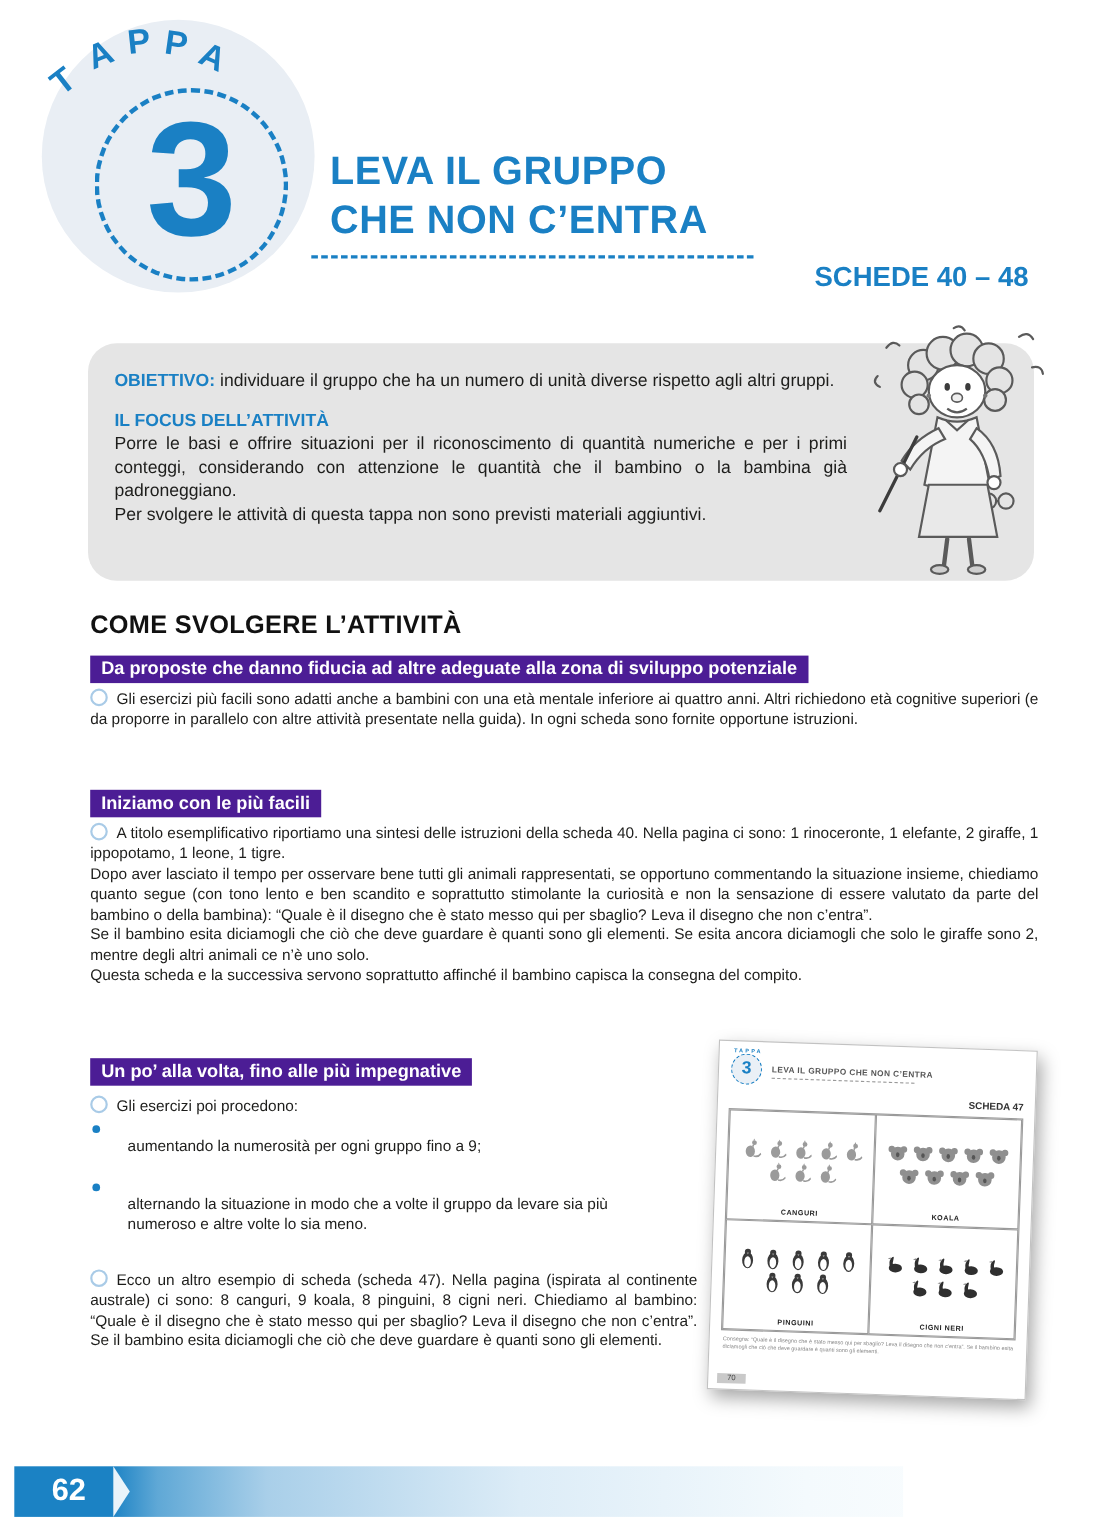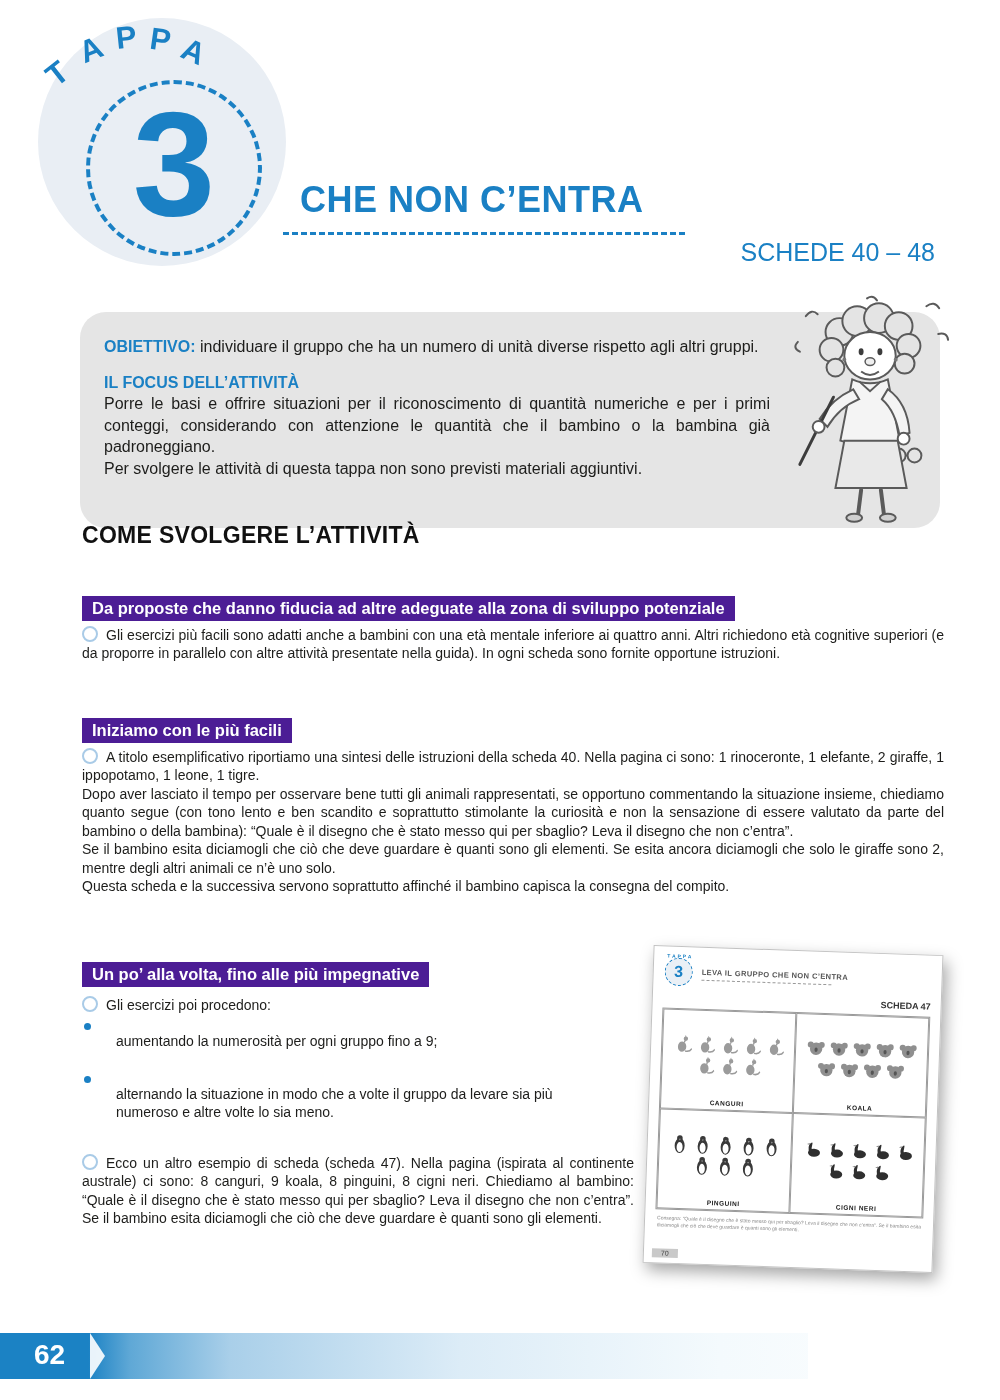--- a/index.html
+++ b/index.html
@@ -13,32 +13,32 @@
   .badge-num{font-size:148px;font-weight:bold;color:#1a80c4;line-height:1;transform:translateY(-4px);}
   .tl{position:absolute;font-size:31px;font-weight:bold;color:#1a80c4;}
   .tl0{left:18px;top:48px;transform:rotate(-38deg);}
   .tl1{left:50px;top:24px;transform:rotate(-22deg);}
   .tl2{left:86px;top:12px;transform:rotate(-6deg);}
   .tl3{left:120px;top:14px;transform:rotate(8deg);}
   .tl4{left:152px;top:26px;transform:rotate(24deg);}
 
   .title{position:absolute;left:300px;top:132px;margin:0;font-size:36px;font-weight:bold;color:#1a80c4;line-height:1.25;letter-spacing:.5px;}
   .title-dash{position:absolute;left:283px;top:232px;width:402px;border-top:3px dashed #1a80c4;}
-  .schede{position:absolute;left:600px;top:238px;width:335px;text-align:right;font-size:25px;font-weight:normal;color:#1a80c4;}
+  .schede{position:absolute;left:600px;top:238px;width:335px;text-align:right;font-size:25px;font-weight:bold;color:#1a80c4;}
 
   
   .info-box{position:absolute;left:80px;top:312px;width:860px;height:216px;background:#e5e5e5;border-radius:26px;box-sizing:border-box;padding:24px 170px 18px 24px;}
   .info-box p{margin:0;font-size:16px;line-height:1.35;}
   .ib-label{font-weight:bold;color:#1a80c4;margin-top:14px !important;}
   .blue{color:#1a80c4;font-weight:bold;}
   .ib-text{text-align:justify;}
   .teacher{position:absolute;left:788px;top:294px;width:168px;height:238px;}
 
   
-  .main-heading{position:absolute;left:82px;top:522px;margin:0;font-size:23px;font-weight:bold;color:#111;letter-spacing:.3px;}
+  .main-heading{position:absolute;left:82px;top:554px;margin:0;font-size:23px;font-weight:bold;color:#111;letter-spacing:.3px;}
   .bar{position:absolute;left:82px;display:inline-block;background:#4c1d95;color:#fff;font-size:16.5px;font-weight:bold;padding:3px 10px;}
   .bar1{top:596px;}
   .bar2{top:718px;}
   .bar3{top:962px;}
   .para{margin:0;font-size:14px;line-height:1.32;text-align:justify;}
   .p-s1{position:absolute;left:82px;top:626px;width:862px;}
   .block2{position:absolute;left:82px;top:748px;width:862px;}
   .block3{position:absolute;left:82px;top:996px;width:552px;}
   .ring{display:inline-block;width:12px;height:12px;border:2.5px solid #a9cbe7;border-radius:50%;margin-right:8px;vertical-align:-2px;background:#fff;}
   .bullet{display:flex;align-items:flex-start;margin:2px 0;}
@@ -58,21 +58,21 @@
   .card-scheda{text-align:right;font-size:9px;font-weight:bold;color:#333;margin-top:4px;}
   .card-grid{margin-top:5px;display:grid;grid-template-columns:1fr 1fr;border:1px solid #9a9a9a;}
   .cell{border:1px solid #9a9a9a;height:100px;display:flex;flex-direction:column;box-sizing:border-box;}
   .cell-glyphs{flex:1;display:flex;flex-wrap:wrap;align-content:center;justify-content:center;gap:1px;padding:3px 4px 0 4px;}
   .glyph{width:22px;height:20px;}
   .cell-label{font-size:6.5px;font-weight:bold;text-align:center;color:#222;letter-spacing:.5px;padding:2px 0 3px 0;}
   .card-caption{margin:5px 2px 0 2px;font-size:5px;line-height:1.35;color:#888;text-align:justify;}
   .card-pagenum{position:absolute;left:8px;bottom:5px;background:#c9c9c9;color:#444;font-size:7px;padding:1px 9px;}
 
   
-  .footer{position:absolute;left:0;top:1333px;width:808px;height:46px;background:linear-gradient(90deg,#1b82c4 0,#1b82c4 88px,#5fa8d6 130px,#a9cfe9 230px,#dcecf7 460px,#f4fafd 720px,#ffffff 1000px);}
+  .footer{position:absolute;left:13px;top:1333px;width:808px;height:46px;background:linear-gradient(90deg,#1b82c4 0,#1b82c4 88px,#5fa8d6 130px,#a9cfe9 230px,#dcecf7 460px,#f4fafd 720px,#ffffff 1000px);}
   .footer-notch{position:absolute;left:90px;top:0;width:0;height:0;border-top:23px solid transparent;border-bottom:23px solid transparent;border-left:15px solid #ffffff;opacity:.9;}
   .footer-num{position:absolute;left:34px;top:6px;color:#fff;font-size:28px;font-weight:bold;}
 </style>
 </head>
 <body>
 
 <svg width="0" height="0" style="position:absolute" aria-hidden="true">
   <defs>
     <symbol id="sym-kangaroo" viewBox="0 0 20 20">
       <g fill="#9b9b9b">
@@ -112,21 +112,21 @@
     <span class="tl tl0">T</span>
     <span class="tl tl1">A</span>
     <span class="tl tl2">P</span>
     <span class="tl tl3">P</span>
     <span class="tl tl4">A</span>
     <div class="badge-ring">
       <span class="badge-num">3</span>
     </div>
   </div>
 
-  <h1 class="title"><br><span>CHE NON C’ENTRA</span></h1>
+  <h1 class="title"><span>LEVA IL GRUPPO</span><br><span>CHE NON C’ENTRA</span></h1>
   <div class="title-dash"></div>
   <div class="schede">SCHEDE 40 – 48</div>
 
   <section class="info-box">
     <p><b class="blue">OBIETTIVO:</b> <span>individuare il gruppo che ha un numero di unità diverse rispetto agli altri gruppi.</span></p>
     <p class="ib-label">IL FOCUS DELL’ATTIVITÀ</p>
     <p class="ib-text">Porre le basi e offrire situazioni per il riconoscimento di quantità numeriche e per i primi conteggi, considerando con attenzione le quantità che il bambino o la bambina già padroneggiano.</p>
     <p class="ib-text">Per svolgere le attività di questa tappa non sono previsti materiali aggiuntivi.</p>
   </section>
 

